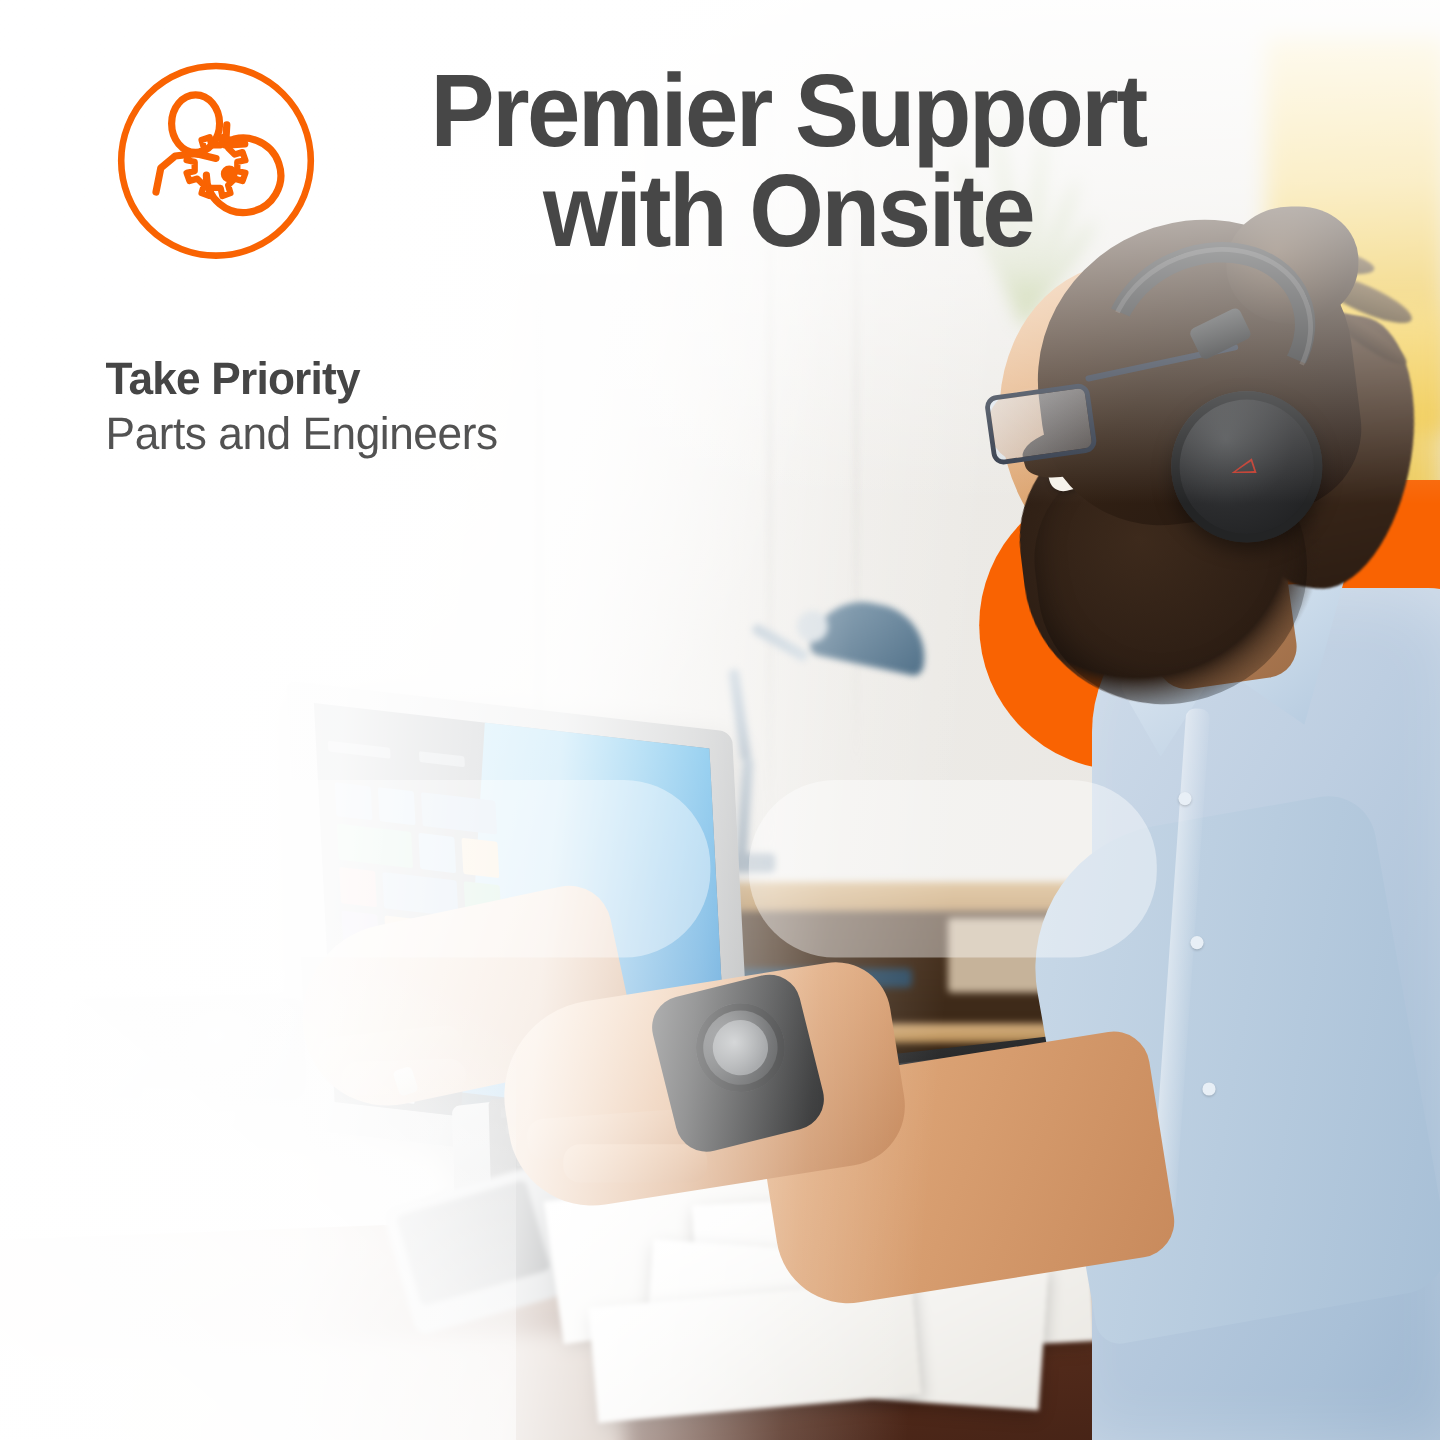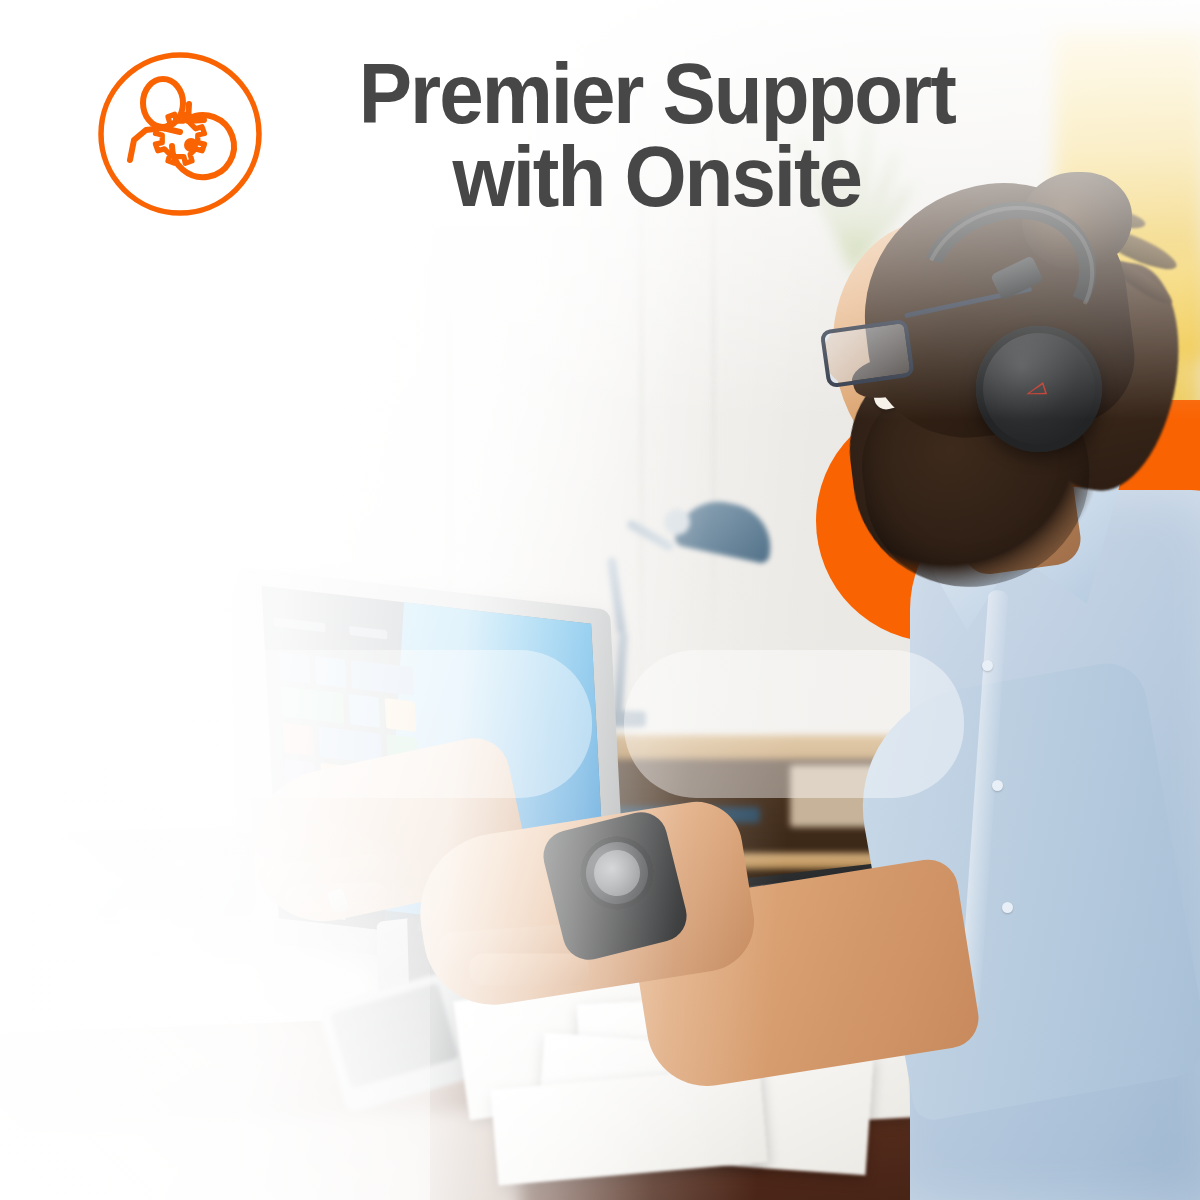--- a/index.html
+++ b/index.html
@@ -670,17 +670,21 @@
     </div>
 
     <div class="headline">
       <div>Premier Support</div>
       <div>with Onsite</div>
     </div>
 
     <div class="bullets">
 
 
+      <div class="bullet">
+        <div class="b-title">Take Priority</div>
+        <div class="b-sub">Parts and Engineers</div>
+      </div>
 
 
     </div>
   </div>
 </div>
 
 </body></html>

